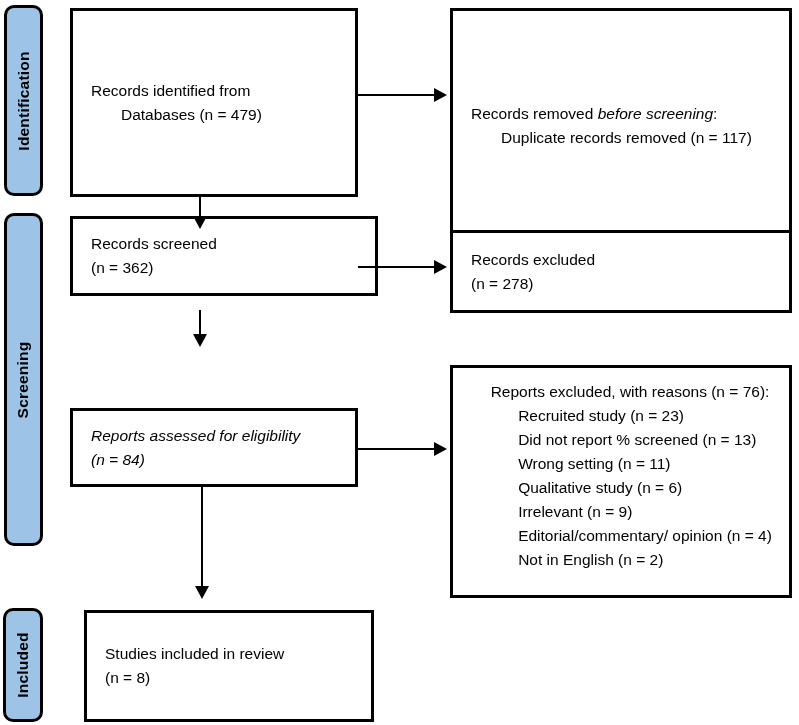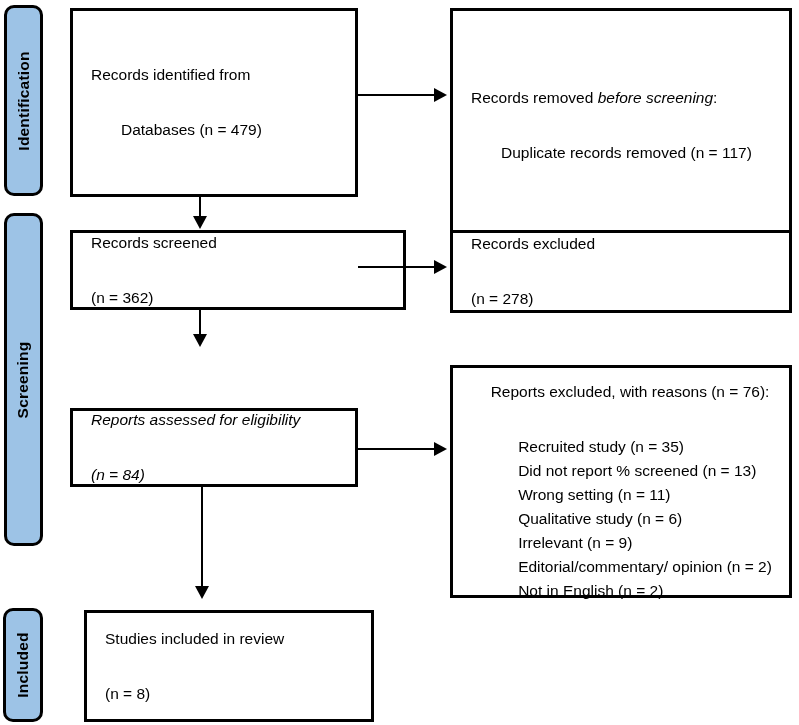--- a/index.html
+++ b/index.html
@@ -36,21 +36,20 @@
     position: absolute;
     border: 3px solid #000000;
     background: #ffffff;
     box-sizing: border-box;
     display: flex;
     flex-direction: column;
     justify-content: center;
     padding-left: 18px;
     font-size: 15.5px;
     line-height: 24px;
-    gap: 31px;
   }
   .flowbox.top-align {
     justify-content: flex-start;
     padding-top: 12px;
     align-items: center;
   }
   .indent {
     padding-left: 30px;
   }
   .it {
@@ -97,44 +96,44 @@
   <div class="flowbox" style="left:70px; top:8px; width:288px; height:189px;">
     <div>Records identified from</div>
     <div class="indent">Databases (n = 479)</div>
   </div>
 
   <div class="flowbox" style="left:450px; top:8px; width:342px; height:235px;">
     <div><span>Records removed </span><span class="it">before screening</span><span>:</span></div>
     <div class="indent">Duplicate records removed (n = 117)</div>
   </div>
 
-  <div class="flowbox" style="left:70px; top:230px; width:336px; height:80px;">
+  <div class="flowbox" style="left:70px; top:216px; width:308px; height:80px;">
     <div>Records screened</div>
     <div>(n = 362)</div>
   </div>
 
   <div class="flowbox" style="left:450px; top:230px; width:342px; height:83px;">
     <div>Records excluded</div>
     <div>(n = 278)</div>
   </div>
 
   <div class="flowbox" style="left:70px; top:408px; width:288px; height:79px;font-style:italic;">
     <div>Reports assessed for eligibility</div>
     <div>(n = 84)</div>
   </div>
 
   <div class="flowbox top-align" style="left:450px; top:365px; width:342px; height:233px;">
     <div>Reports excluded, with reasons (n = 76):</div>
     <div>
-        <div class="indent">Recruited study (n = 35)</div>
+        <div class="indent">Recruited study (n = 23)</div>
         <div class="indent">Did not report % screened (n = 13)</div>
         <div class="indent">Wrong setting (n = 11)</div>
         <div class="indent">Qualitative study (n = 6)</div>
         <div class="indent">Irrelevant (n = 9)</div>
-        <div class="indent">Editorial/commentary/ opinion (n = 2)</div>
+        <div class="indent">Editorial/commentary/ opinion (n = 4)</div>
         <div class="indent">Not in English (n = 2)</div>
       </div>
   </div>
 
   <div class="flowbox" style="left:84px; top:610px; width:290px; height:112px;">
     <div>Studies included in review</div>
     <div>(n = 8)</div>
   </div>
 
   <div>

